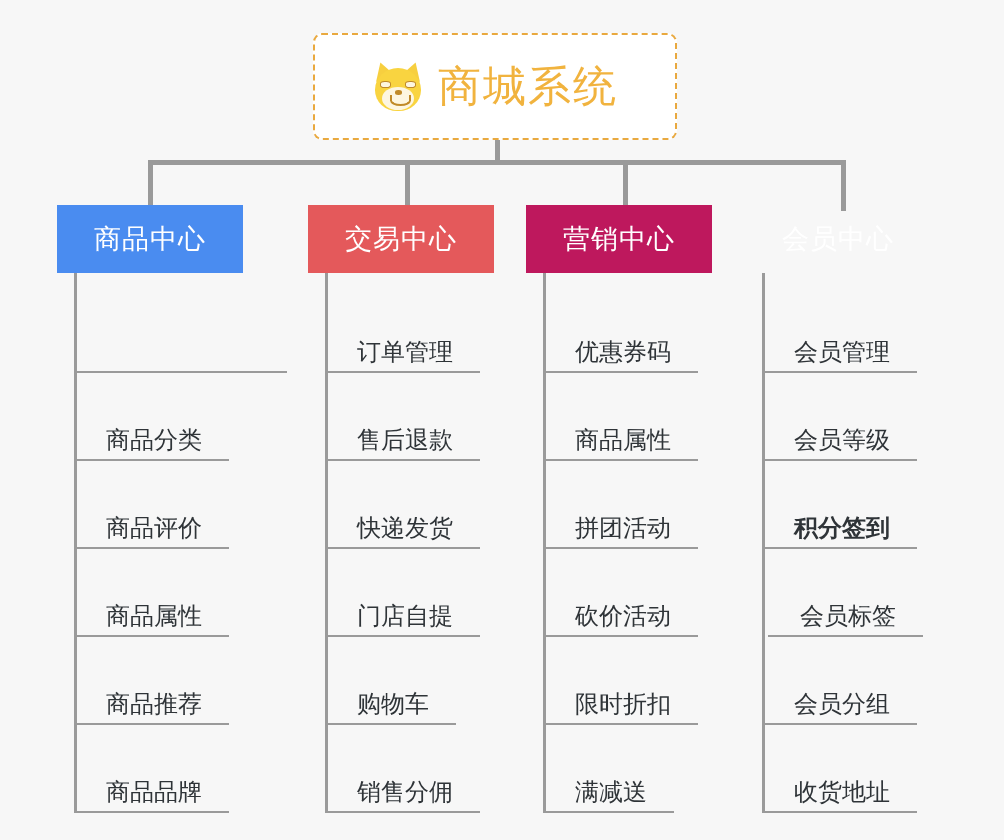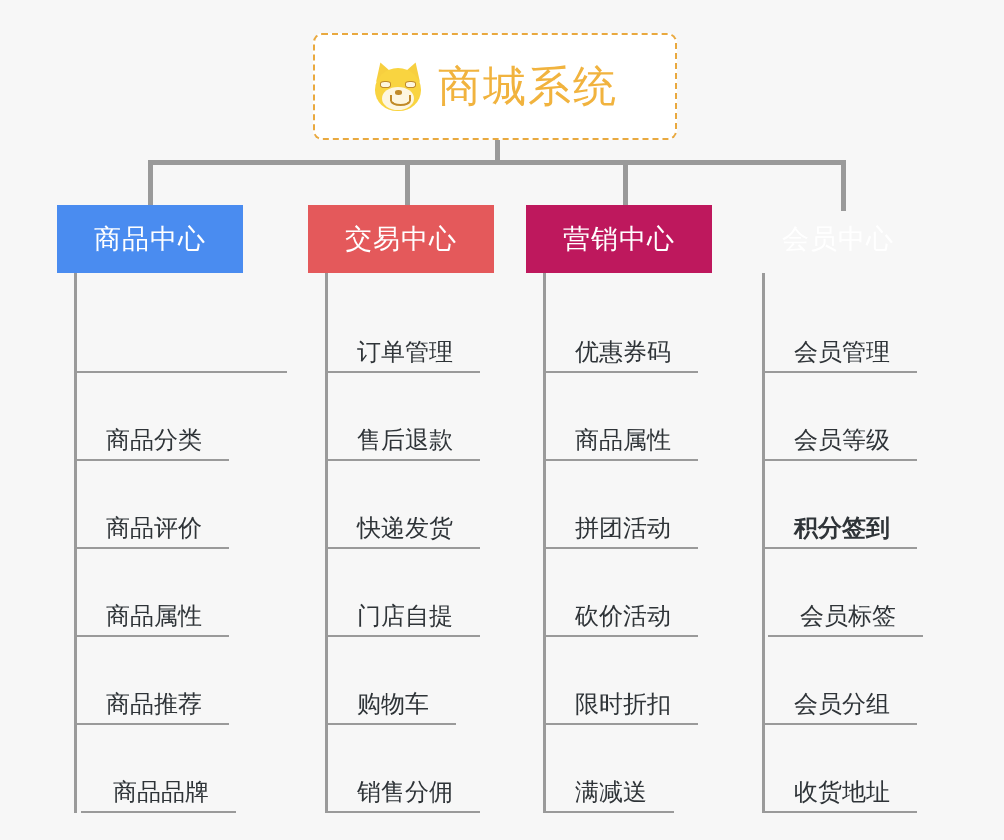--- a/index.html
+++ b/index.html
@@ -192,21 +192,21 @@
         <div class="leaf-underline" style="width: 155px;"></div>
       </div>
       <div class="leaf-item" style="left: 74px; top: 549px; width: 155px;">
         <div class="leaf-label">商品属性</div>
         <div class="leaf-underline" style="width: 155px;"></div>
       </div>
       <div class="leaf-item" style="left: 74px; top: 637px; width: 155px;">
         <div class="leaf-label">商品推荐</div>
         <div class="leaf-underline" style="width: 155px;"></div>
       </div>
-      <div class="leaf-item" style="left: 74px; top: 725px; width: 155px; margin-left: 7px;">
+      <div class="leaf-item" style="left: 74px; top: 725px; width: 155px;">
         <div class="leaf-label">商品品牌</div>
         <div class="leaf-underline" style="width: 155px;"></div>
       </div>
       <div class="connector conn-v" style="left: 405px; top: 160px; height: 51px;"></div>
       <div class="cat-header" style="left: 308px; top: 205px; width: 186px; background: rgb(228, 89, 91);">
         <span>交易中心</span>
       </div>
       <div class="branch-spine" style="left: 325px; top: 273px; height: 540px;"></div>
       <div class="leaf-item" style="left: 325px; top: 285px; width: 155px;">
         <div class="leaf-label">订单管理</div>

